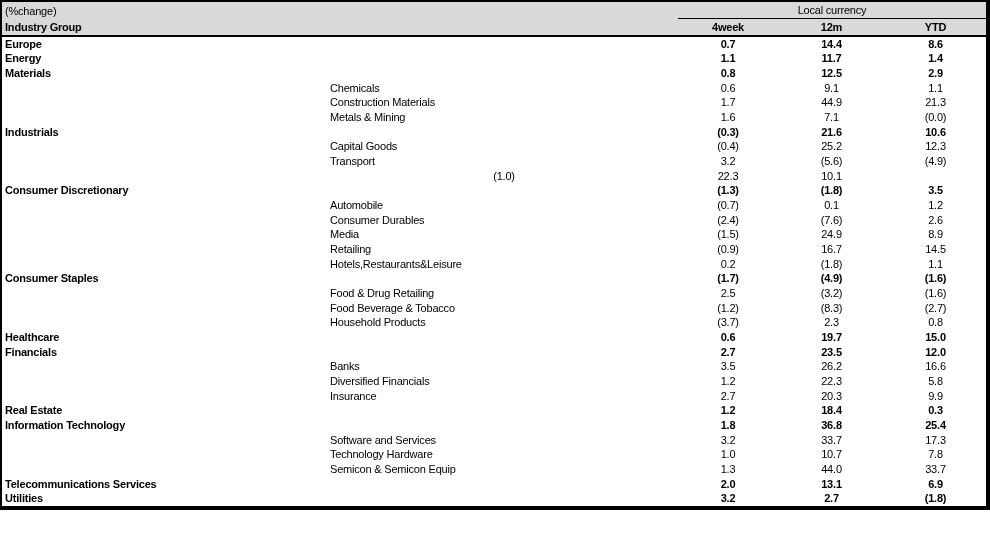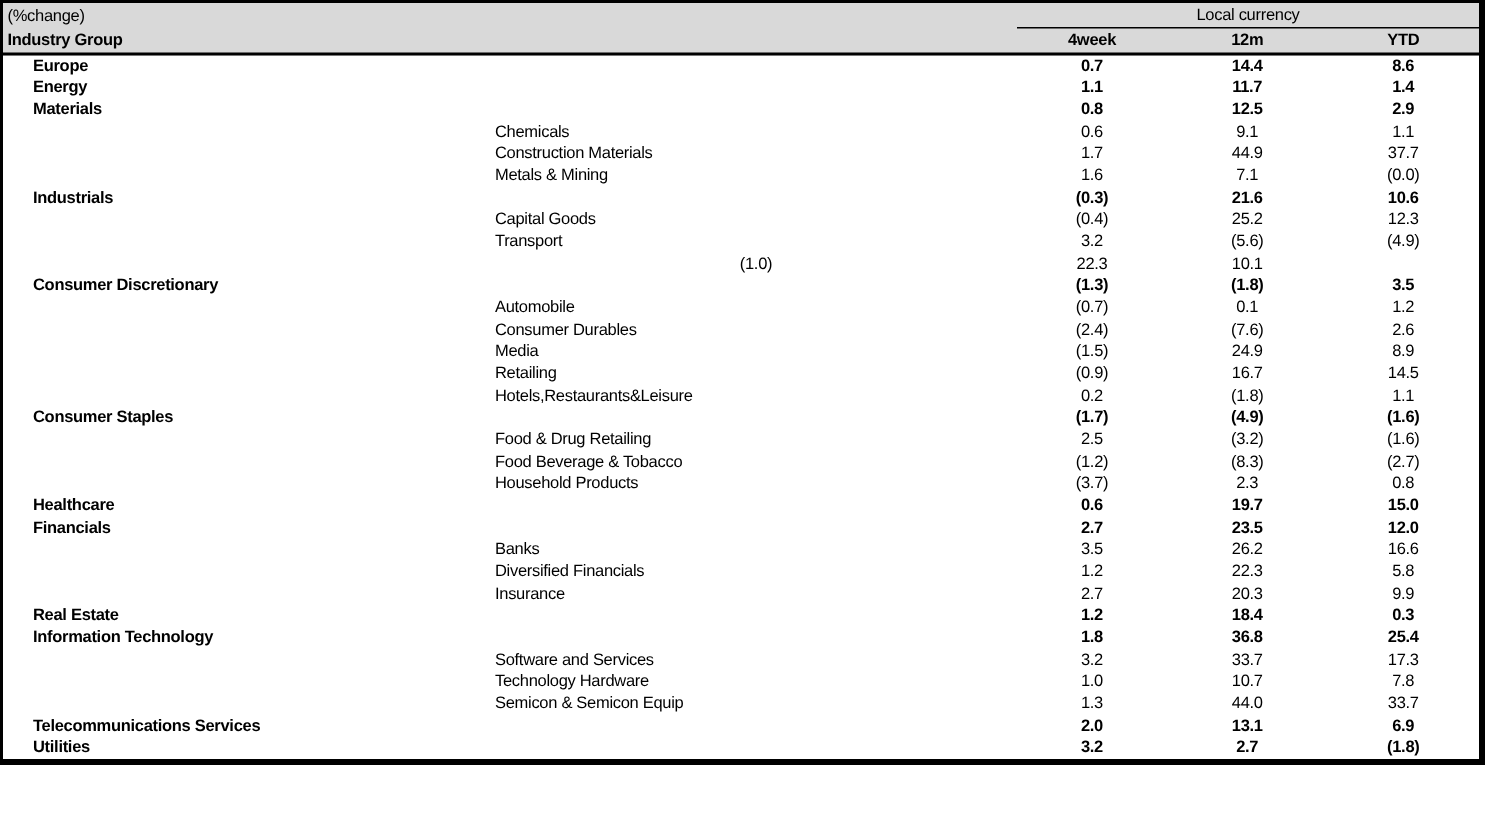--- a/index.html
+++ b/index.html
@@ -21,21 +21,21 @@
     display: flex; align-items: center; justify-content: center;
   }
   .ch { font-weight: bold; display: flex; align-items: center; justify-content: center; }
   .body { flex: 1 1 auto; display: flex; flex-direction: column; }
   .row {
     flex: 1 1 0; display: grid;
     grid-template-columns: 328px 348px 100px 107px 101px;
     align-items: center; line-height: 1;
   }
   .cell { white-space: nowrap; overflow: visible; }
-  .group { padding-left: 20px; }
+  .group { padding-left: 3px; }
   .num { text-align: center; }
   .bold { font-weight: bold; }
 </style>
 </head>
 <body>
 
 <div class="wrap">
   <div class="header">
     <div class="hrow1">
       <div class="corner">(%change)</div>
@@ -75,21 +75,21 @@
     <div class="cell sub">Chemicals</div>
     <div class="cell num">0.6</div>
     <div class="cell num">9.1</div>
     <div class="cell num">1.1</div>
   </div>
       <div class="row">
     <div class="cell group"></div>
     <div class="cell sub">Construction Materials</div>
     <div class="cell num">1.7</div>
     <div class="cell num">44.9</div>
-    <div class="cell num">37.7</div>
+    <div class="cell num">21.3</div>
   </div>
       <div class="row">
     <div class="cell group"></div>
     <div class="cell sub">Metals &amp; Mining</div>
     <div class="cell num">1.6</div>
     <div class="cell num">7.1</div>
     <div class="cell num">(0.0)</div>
   </div>
       <div class="row bold">
     <div class="cell group">Industrials</div>

